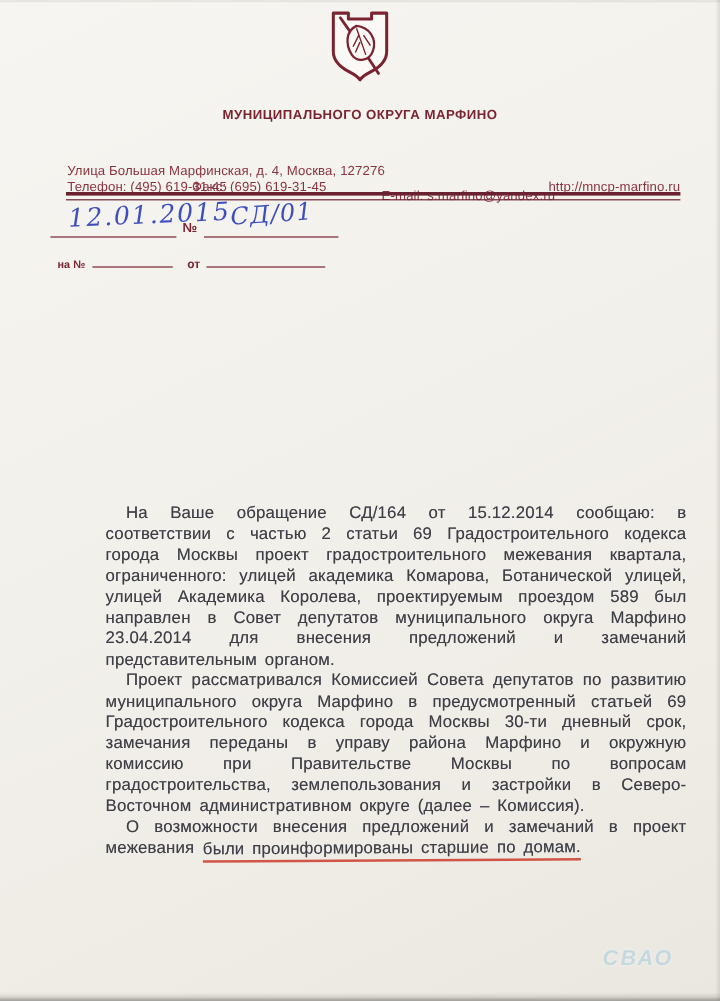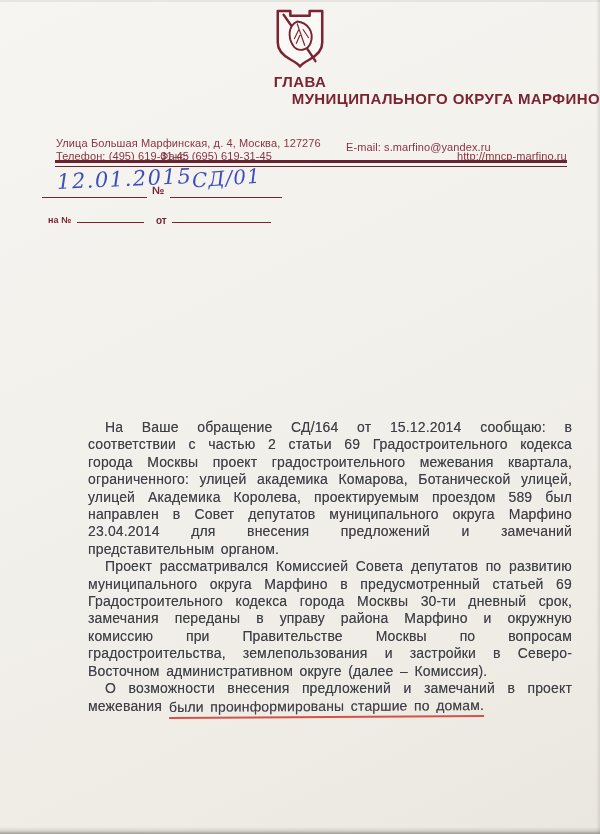--- a/index.html
+++ b/index.html
@@ -15,27 +15,27 @@
     background:linear-gradient(to bottom,rgba(110,105,98,0) 0%,rgba(110,105,98,0.18) 55%,rgba(90,86,80,0.55) 100%);}
   .edge-right{position:absolute;top:0;bottom:0;right:0;width:4px;
     background:linear-gradient(to right,rgba(110,105,98,0),rgba(110,105,98,0.18));}
   .edge-top{position:absolute;left:0;right:0;top:0;height:2px;background:rgba(100,96,90,0.10);}
 
   .emblem{position:absolute;left:271px;top:7px;width:58px;height:62px;}
 
   .hdr-title{position:absolute;left:0;width:600px;text-align:center;
     color:#7a2431;font-weight:bold;letter-spacing:0.4px;}
   .hdr-title.l1{top:73px;font-size:15px;}
-  .hdr-title.l2{top:90px;font-size:15px;text-align:right;}
+  .hdr-title.l2{top:90px;font-size:11px;}
 
   .contact{position:absolute;color:#8a3340;font-size:11px;letter-spacing:0.1px;white-space:nowrap;}
   .c-addr{left:56px;top:137px;}
   .c-phone{left:56px;top:150px;}
   .c-fax{left:160px;top:150px;}
-  .c-email{left:318px;top:141px;margin-left:28px;}
+  .c-email{left:318px;top:158px;}
   .c-site{left:457px;top:150px;}
 
   .double-rule{position:absolute;left:55px;top:160px;width:512px;height:3px;
     border-top:3px solid #6b2230;border-bottom:1px solid #6b2230;}
 
   .handwriting{position:absolute;color:#3d4fbe;
     font-family:"DejaVu Serif",serif;font-style:italic;white-space:nowrap;}
   .hw-date{left:57px;top:167px;font-size:21px;letter-spacing:1.5px;transform:rotate(-2.5deg);}
   .hw-num{left:192px;top:166px;font-size:20px;letter-spacing:1px;transform:rotate(-4deg);}
 
@@ -72,21 +72,20 @@
 
   <div class="emblem">
     <svg viewBox="0 0 60 64" width="58" height="62">
       <path d="M7,4 H20 V9 H40 V4 H53 V37 C53,45 47,50.5 39.5,54.5 C35.5,56.6 32,58.5 30,61.5 C28,58.5 24.5,56.6 20.5,54.5 C13,50.5 7,45 7,37 Z" fill="#fbf9f5" stroke="#7a2431" stroke-width="2.6" stroke-linejoin="round"></path>
       <path d="M13,8 C21,19 30,31 46,56" stroke="#7a2431" stroke-width="2.4" fill="none" stroke-linecap="round"></path>
       <path d="M27,15 C38,16 45,26 41,37 C38,45 28,47 23,40 C17,31 18,19 27,15 Z" fill="#fbf9f5" stroke="#7a2431" stroke-width="2"></path>
       <path d="M27,17 L35,40 M29,23 L24,33 M33,23 L39,32 M30,29 L26,38" stroke="#7a2431" stroke-width="1.2" fill="none"></path>
     </svg>
   </div>
 
-  <div class="hdr-title l1">ГЛАВА</div>
   <div class="hdr-title l2">МУНИЦИПАЛЬНОГО ОКРУГА МАРФИНО</div>
 
   <div class="contact c-addr">Улица Большая Марфинская, д. 4, Москва, 127276</div>
   <div class="contact c-phone">Телефон: (495) 619-31-45</div>
   <div class="contact c-fax">Факс: (695) 619-31-45</div>
   <div class="contact c-email">E-mail: s.marfino@yandex.ru</div>
   <div class="contact c-site">http://mncp-marfino.ru</div>
 
   <div class="double-rule"></div>
 
@@ -100,17 +99,18 @@
   <div class="form-line fl-na"></div>
   <div class="form-label lbl-ot">от</div>
   <div class="form-line fl-ot"></div>
 
   <div class="body-text">
     <p>На Ваше обращение СД/164 от 15.12.2014 сообщаю: в соответствии с частью 2 статьи 69 Градостроительного кодекса города Москвы проект градостроительного межевания квартала, ограниченного: улицей академика Комарова, Ботанической улицей, улицей Академика Королева, проектируемым проездом 589 был направлен в Совет депутатов муниципального округа Марфино 23.04.2014 для внесения предложений и замечаний представительным органом.</p>
     <p>Проект рассматривался Комиссией Совета депутатов по развитию муниципального округа Марфино в предусмотренный статьей 69 Градостроительного кодекса города Москвы 30-ти дневный срок, замечания переданы в управу района Марфино и окружную комиссию при Правительстве Москвы по вопросам градостроительства, землепользования и застройки в Северо-Восточном административном округе (далее – Комиссия).</p>
     <p><span>О возможности внесения предложений и замечаний в проект межевания </span><span class="red-underline">были проинформированы старшие по домам.</span></p>
   </div>
 
+  <div class="watermark">СВАО</div>
 
   <div class="edge-top"></div>
   <div class="edge-right"></div>
   <div class="edge-bottom"></div>
 </div>
 
 </body></html>

